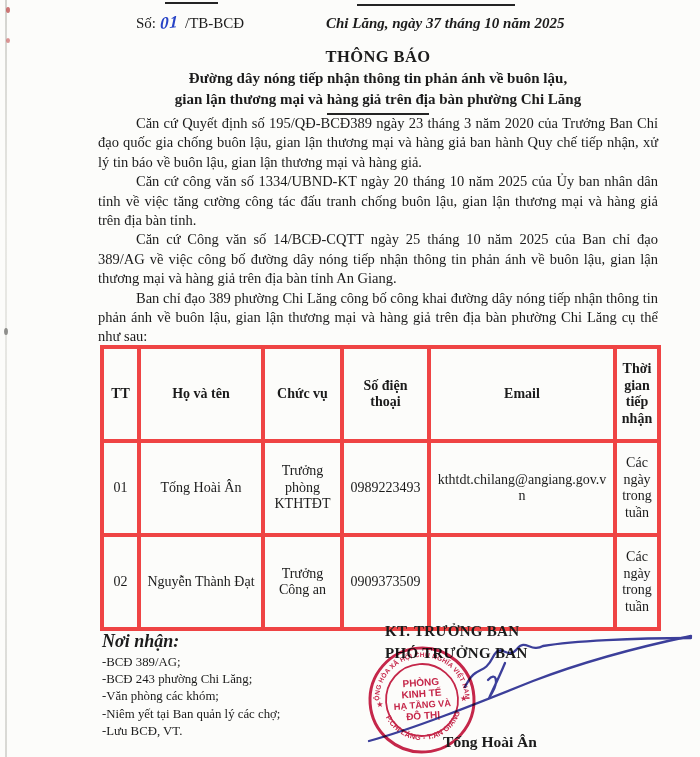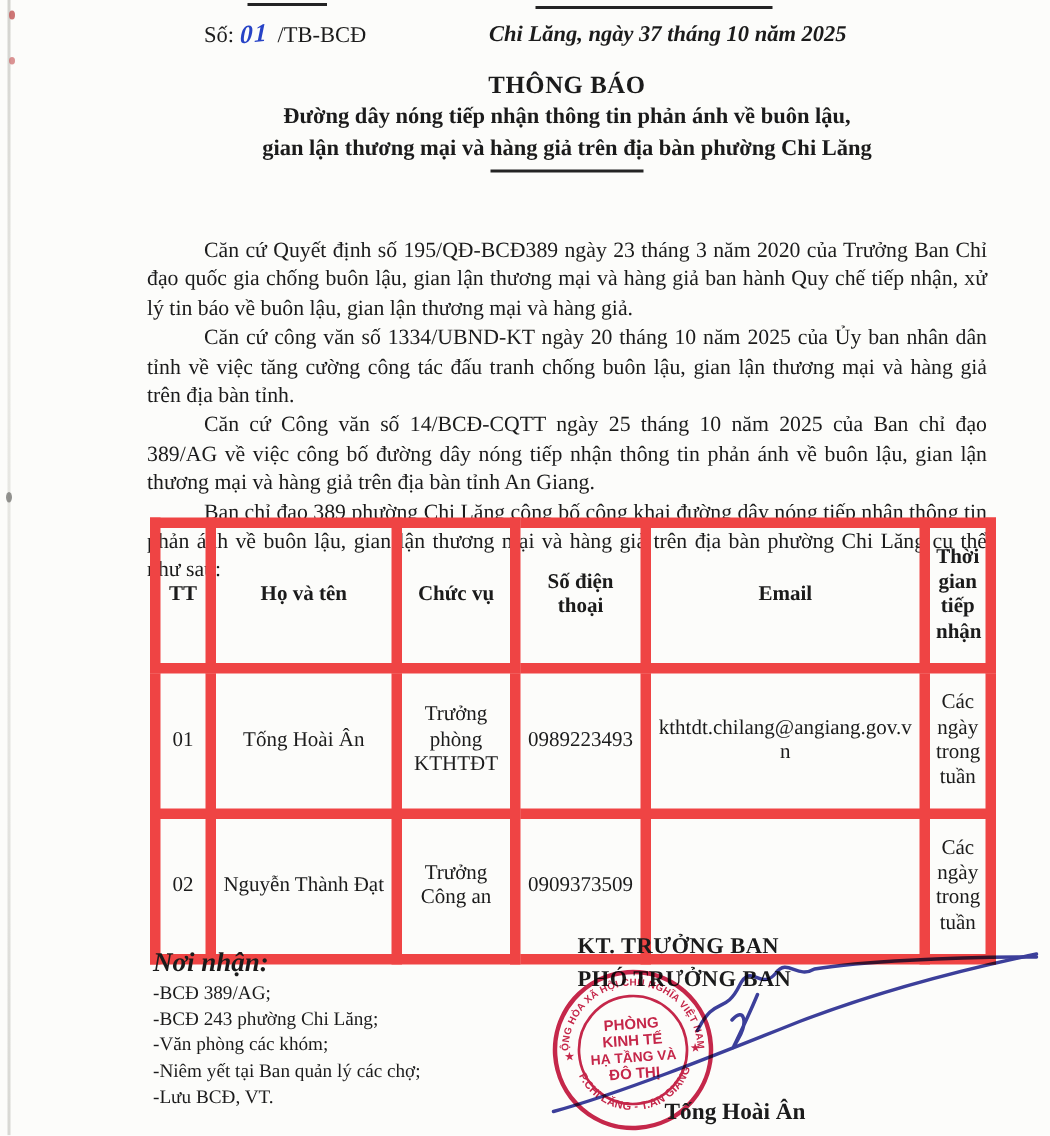--- a/index.html
+++ b/index.html
@@ -26,26 +26,26 @@
     font-style:italic;font-size:17px;font-weight:bold;transform:rotate(-6deg) skewX(-8deg);
     margin:0 6px 0 4px;letter-spacing:1px;}
   .place-date{position:absolute;left:326px;top:15px;font-size:15px;font-weight:bold;font-style:italic;}
 
   .title-block{position:absolute;left:98px;top:47px;width:560px;text-align:center;}
   .title-main{margin:0;font-size:16.5px;font-weight:bold;letter-spacing:.4px;}
   .title-sub{margin:2px 0 0;font-size:15px;font-weight:bold;line-height:19px;}
   .title-underline{width:102px;height:2px;background:#242424;margin:4px auto 0;}
 
   .body-text{position:absolute;left:98px;top:114px;width:560px;
-    font-size:14.5px;line-height:19.4px;text-align:justify;margin-top:44px;}
+    font-size:14.5px;line-height:19.4px;text-align:justify;}
   .body-text p{margin:0;text-indent:38px;}
 
   table.hotline{position:absolute;left:100px;top:345px;width:557px;
     border-collapse:collapse;table-layout:fixed;font-size:14px;}
-  table.hotline th,table.hotline td{border:7px solid #ef4444;padding:12px 4px;
+  table.hotline th,table.hotline td{border:4px solid #ef4444;padding:12px 4px;
     text-align:center;vertical-align:middle;line-height:16.5px;overflow:hidden;}
   table.hotline th{font-weight:bold;height:66px;}
   table.hotline td{height:66px;}
   td.cell-name{text-align:left;padding-left:9px;}
   td.cell-email{text-align:left;padding-left:8px;word-break:break-all;border-radius:12px;}
   col.c-tt{width:37px;} col.c-name{width:124px;} col.c-pos{width:79px;}
   col.c-phone{width:87px;} col.c-email{width:186px;} col.c-time{width:44px;}
 
   .closing{position:absolute;left:98px;top:570px;width:560px;
     font-size:14.5px;line-height:19.4px;text-align:justify;}

